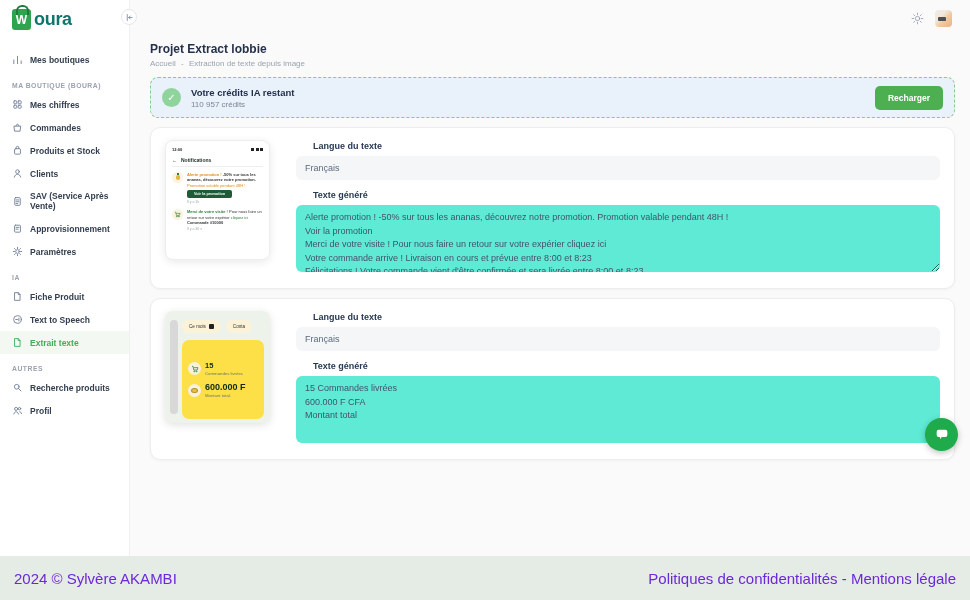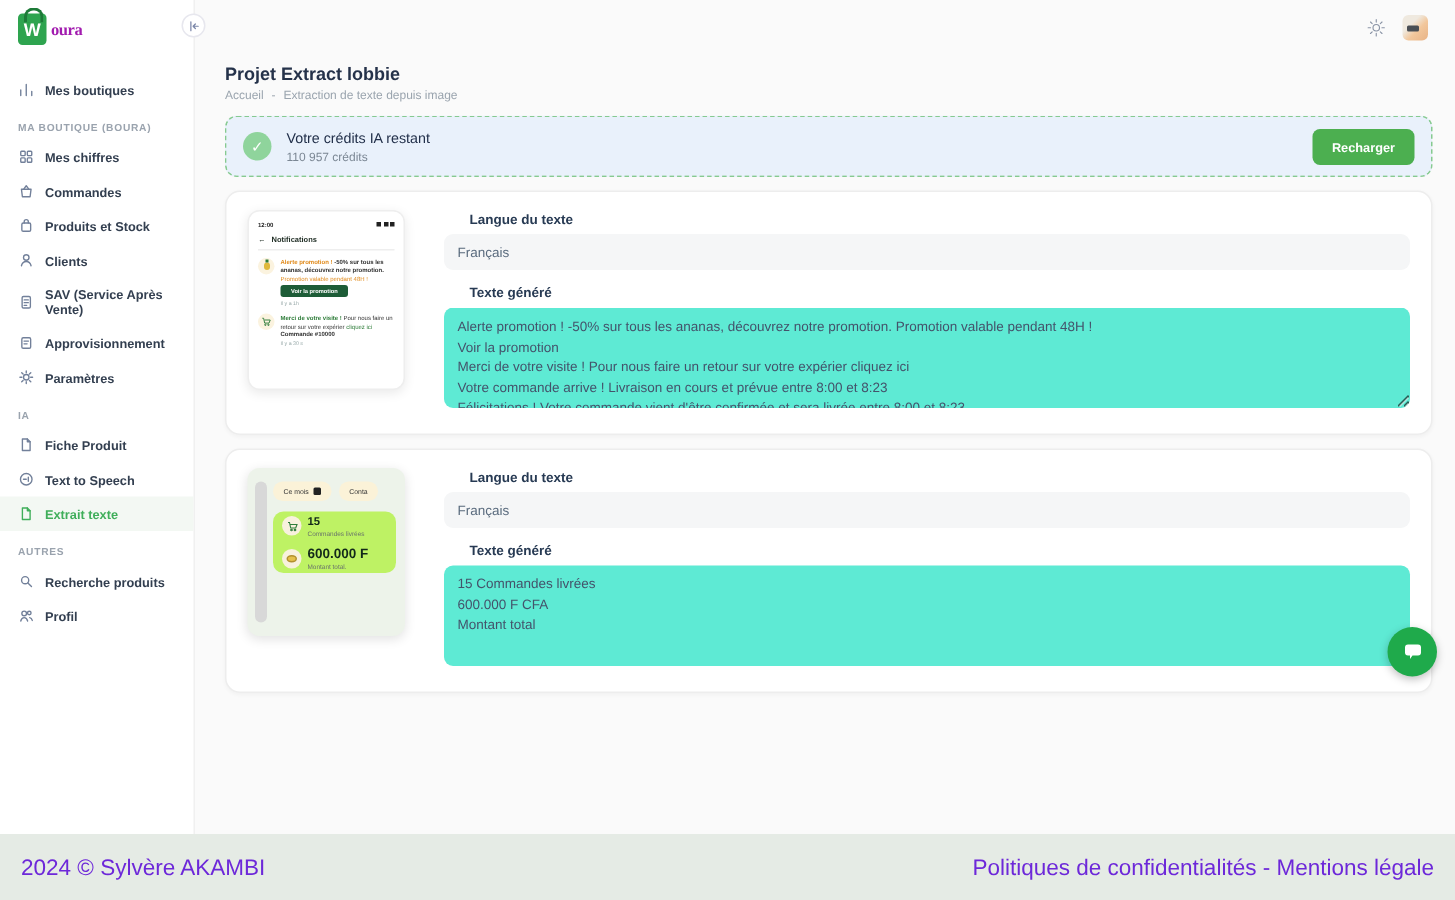--- a/index.html
+++ b/index.html
@@ -4,21 +4,21 @@
 <style>
   * { margin:0; padding:0; box-sizing:border-box; }
   html,body { width:970px; height:600px; font-family:"Liberation Sans", sans-serif; background:#fafafa; }
   .app { position:relative; width:970px; height:600px; overflow:hidden; background:#fafafa; }
 
   
   .sidebar { position:absolute; left:0; top:0; bottom:44px; width:130px; background:#fff; border-right:1px solid #f0f0f0; z-index:2; }
   .logo { display:flex; align-items:center; gap:3px; padding:9px 0 0 12px; }
   .bag { position:relative; width:19px; height:21px; background:#2ea44f; border-radius:3px; display:flex; align-items:center; justify-content:center; color:#fff; font-weight:bold; font-size:12px; }
   .bag:before { content:""; position:absolute; top:-4px; left:4px; width:9px; height:8px; border:2px solid #1d7a38; border-bottom:none; border-radius:6px 6px 0 0; }
-  .logo-rest { font-size:11px; font-weight:bold; color:#a21caf; letter-spacing:-0.3px;font-family:Liberation Serif, serif; }
+  .logo-rest { font-size:18px; font-weight:bold; color:#0f766e; letter-spacing:-0.3px; }
   .collapse-btn { position:absolute; right:-8px; top:9px; width:16px; height:16px; background:#fff; border:1px solid #e7e7ee; border-radius:50%; display:flex; align-items:center; justify-content:center; color:#7a86a8; cursor:pointer; }
   .nav { margin-top:18px; }
   .nav-item { display:flex; align-items:center; gap:7px; padding:6px 6px 6px 12px; font-size:8.5px; font-weight:bold; color:#333f50; cursor:pointer; }
   .nav-item .icn { flex:0 0 auto; display:flex; }
   .nav-item.active { color:#3fae5a; background:#f3f8f3; }
   .nav-item.active svg * { stroke:#3fae5a; }
   .sec-title { padding:11px 12px 4px; font-size:6.8px; font-weight:bold; color:#9aa3ae; letter-spacing:0.5px; }
   svg.si { width:11px; height:11px; }
   svg.si * { stroke:#72809a; stroke-width:1; fill:none; stroke-linecap:round; stroke-linejoin:round; }
 
@@ -30,21 +30,21 @@
   .avatar:after { content:""; position:absolute; left:3px; top:7px; width:8px; height:4px; background:#4a4f55; border-radius:1px; }
 
   
   .main { position:absolute; left:130px; right:0; top:36px; bottom:44px; padding:6px 15px 0 20px; }
   .page-title { font-size:12px; font-weight:bold; color:#25324a; }
   .breadcrumb { margin-top:3px; font-size:8px; color:#9aa4ae; }
   .breadcrumb span { margin-right:3px; }
 
   .banner { margin-top:9px; display:flex; align-items:center; gap:10px; background:#e9f1fb; border:1.5px dashed #86ca90; border-radius:8px; padding:7px 11px; height:41px; }
   .check-badge { width:19px; height:19px; border-radius:50%; background:#8fd49c; color:#fff; font-size:10px; display:flex; align-items:center; justify-content:center; }
-  .banner-title { font-size:9.5px; font-weight:normal; color:#22304a; }
+  .banner-title { font-size:9.5px; font-weight:bold; color:#22304a; }
   .banner-sub { font-size:8px; color:#7b8794; margin-top:2px; }
   .recharge { margin-left:auto; background:#4caf50; border:none; color:#fff; font-size:8.5px; font-weight:bold; padding:7px 13px; border-radius:5px; cursor:pointer; font-family:inherit; }
 
   .card { margin-top:9px; background:#fff; border:1px solid #ededed; border-radius:10px; box-shadow:0 1px 3px rgba(0,0,0,0.04); padding:12px 14px; display:flex; gap:26px; }
   .form { flex:1; }
   .f-label { font-size:9px; font-weight:bold; color:#273a53; margin:1px 17px 5px; }
   .f-input { width:100%; background:#f5f6f7; border:none; border-radius:6px; padding:7px 9px; font-size:9px; color:#5a6b7e; font-family:inherit; }
   .f-area { width:100%; height:67px; background:#5eead4; border:none; border-radius:6px; padding:6px 9px; font-size:9px; line-height:1.5; color:#44536b; font-family:inherit; resize:vertical; }
   .gap { height:9px; }
 
@@ -63,21 +63,21 @@
   .p-btn { display:inline-block; margin-top:2px; background:#1d5c37; color:#fff; font-size:3.8px; padding:2px 7px; border-radius:2px; font-weight:bold; }
   .p-time { margin-top:2px; font-size:3.5px; color:#9aa; }
   .cart-mini * { stroke:#2f7d3a; stroke-width:1.1; fill:none; }
 
   
   .dash { width:105px; height:112px; background:#edf3ea; border-radius:8px; box-shadow:0 2px 8px rgba(0,0,0,0.12); position:relative; padding:9px 0 0 17px; overflow:hidden; }
   .d-strip { position:absolute; left:5px; top:9px; bottom:9px; width:8px; background:#d8d8d8; border-radius:4px; }
   .d-pills { display:flex; gap:5px; }
   .d-pill { display:flex; align-items:center; gap:3px; background:#fbf2d8; border-radius:8px; font-size:4.6px; color:#333; padding:4px 7px; white-space:nowrap; }
   .cal { width:5px; height:4.5px; background:#222; border-radius:1px; }
-  .d-card { margin-top:7px; width:82px; background:#bef264; border-radius:7px; padding:2px 6px; }
+  .d-card { margin-top:7px; width:82px; background:#fde047; border-radius:7px; padding:21px 6px; }
   .d-row { display:flex; gap:4px; align-items:center; margin-bottom:6px; }
   .d-circ { flex:0 0 auto; width:13px; height:13px; border-radius:50%; background:#f8f1dd; display:flex; align-items:center; justify-content:center; }
   .d-val { font-size:7.5px; font-weight:bold; color:#12281a; }
   .d-lbl { font-size:4.3px; color:#6a746a; margin-top:1px; }
   .coin { width:7px; height:5px; background:#e5c04a; border-radius:50%; border:0.5px solid #b2902f; }
 
   
   .chat-fab { position:absolute; left:925px; top:418px; width:33px; height:33px; border-radius:50%; background:#1faa4b; box-shadow:0 2px 6px rgba(0,0,0,0.25); display:flex; align-items:center; justify-content:center; cursor:pointer; z-index:5; }
 
   

